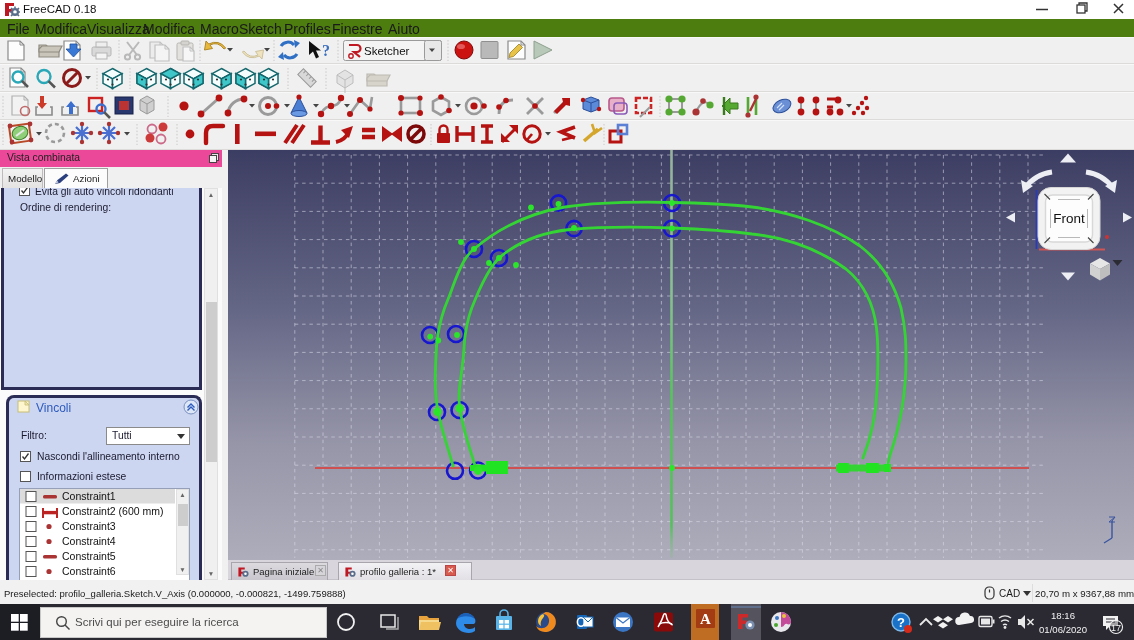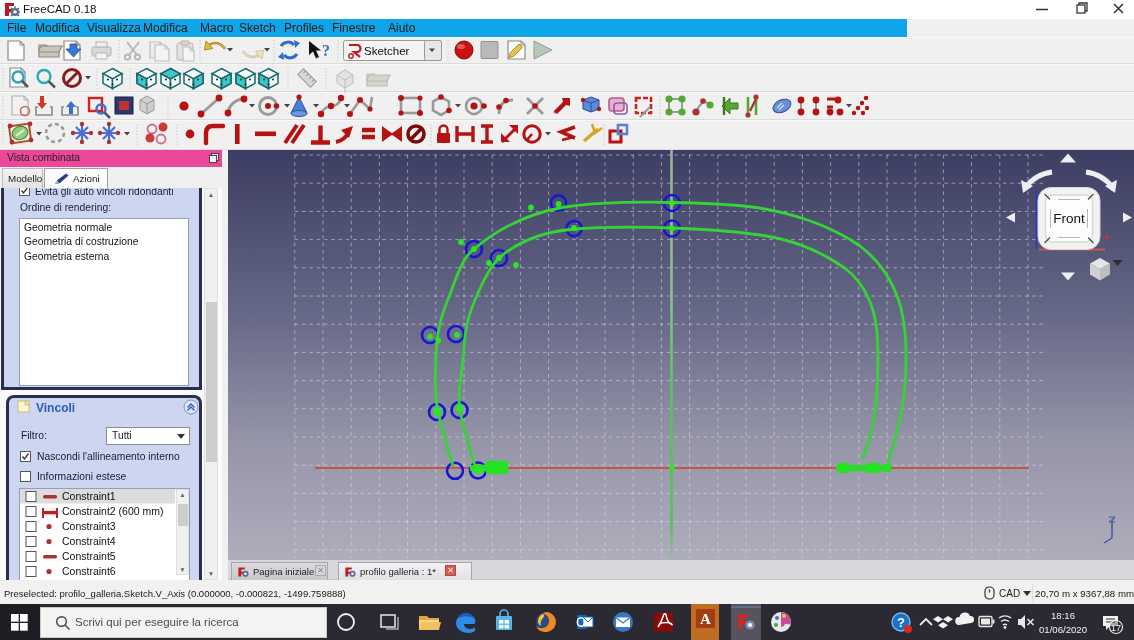--- a/index.html
+++ b/index.html
@@ -2,21 +2,21 @@
 <html><head><meta charset="utf-8">
 <style>
 *{margin:0;padding:0;box-sizing:border-box}
 html,body{width:1134px;height:640px;overflow:hidden}
 #app{position:absolute;left:0;top:0;width:1134px;height:640px;font-family:"Liberation Sans",sans-serif;background:#f1f0f0;color:#1a1a1a}
 .abs{position:absolute}
 
 #title{left:0;top:0;width:1134px;height:19px;background:#fff}
 #title .t{left:23px;top:3px;font-size:11.5px;color:#111}
 
-#menu{left:0;top:19px;width:907px;height:18px;background:#0ea5e9;font-size:12px;color:#1a1a1a}
+#menu{left:0;top:19px;width:1134px;height:18px;background:#4d7c0f;font-size:14px;color:#1a1a1a}
 #menu span{position:absolute;top:2px}
 
 #tbzone{left:0;top:37px;width:1134px;height:113px;background:#f1f0f0}
 .trow{position:absolute;left:0;width:1134px;border-top:1px solid #f8f8f8;border-bottom:1px solid #dcdbda}
 
 #panel{left:0;top:150px;width:228px;height:430px;background:#f1f0f0}
 #pheader{left:0;top:0;width:222px;height:17px;background:#ec4899;font-size:10.3px;color:#222}
 .tab{position:absolute;top:18px;height:20px;font-size:9.8px;color:#222;border:1px solid #bdbcbb;border-bottom:none;background:linear-gradient(#f4f3f3,#e4e3e2)}
 .tabact{background:#fcfcfc;border-color:#a0a0a0;z-index:3}
 #pscroll{left:0;top:38px;width:222px;height:392px;background:#fbfbfc;overflow:hidden}
@@ -425,32 +425,27 @@
     <div id="pscroll" class="abs">
 
       <div class="navybox" style="left:1px;top:-1px;width:201px;height:203px;border-top:none"></div>
       <div class="cb" style="left:19px;top:-3px">
           <svg width="9" height="9" viewBox="0 0 9 9" style="display:block">
             <path d="M1.5 4.5l2 2.5 4-5.5" fill="none" stroke="#333" stroke-width="1.3"></path>
           </svg>
         </div>
       <div class="lbl" style="left:35px;top:-2px">Evita gli auto vincoli ridondanti</div>
       <div class="lbl" style="left:20px;top:14px">Ordine di rendering:</div>
-      <div class="whitebox" style="left:19px;top:30px;width:170px;height:168px">
-        <div class="lbl" style="left:4px;top:3px;color:#111">Geometria normale</div>
-        <div class="lbl" style="left:4px;top:17px;color:#111">Geometria di costruzione</div>
-        <div class="lbl" style="left:4px;top:32px;color:#111">Geometria esterna</div>
-      </div>
 
       <div class="navybox" style="left:6px;top:207px;width:196px;height:186px;border-radius:8px 8px 0 0;border-bottom:none"></div>
       <svg class="abs" style="left:17px;top:212px" width="14" height="14">
           <rect x="1" y="1" width="11" height="11" fill="#fdf6cf" stroke="#c8bd77"></rect>
           <path d="M8 1l4 4h-4z" fill="#efe6a8" stroke="#c8bd77" stroke-width=".8"></path>
         </svg>
-      <div class="lbl" style="left:36px;top:213px;font-weight:bold;color:#2d5bbf;font-size:12px">Vincoli</div>
+      <div class="lbl" style="left:36px;top:213px;font-weight:normal;color:#2d5bbf;font-size:12px">Vincoli</div>
       <svg class="abs" style="left:183px;top:211px" width="16" height="16">
           <circle cx="8" cy="8" r="7" fill="#dde6f6" stroke="#7a8fc0"></circle>
           <path d="M4.5 8.5L8 5l3.5 3.5M4.5 11.5L8 8l3.5 3.5" fill="none" stroke="#2d5bbf" stroke-width="1.4"></path>
         </svg>
       <div class="lbl" style="left:21px;top:242px">Filtro:</div>
       <div class="whitebox" style="left:106px;top:239px;width:84px;height:18px;border-color:#8a8a8a">
         <div class="lbl" style="left:5px;top:2px">Tutti</div>
         <svg class="abs" style="right:3px;top:5px" width="9" height="8">
             <path d="M0 1h8L4 6z" fill="#333"></path>
           </svg>

